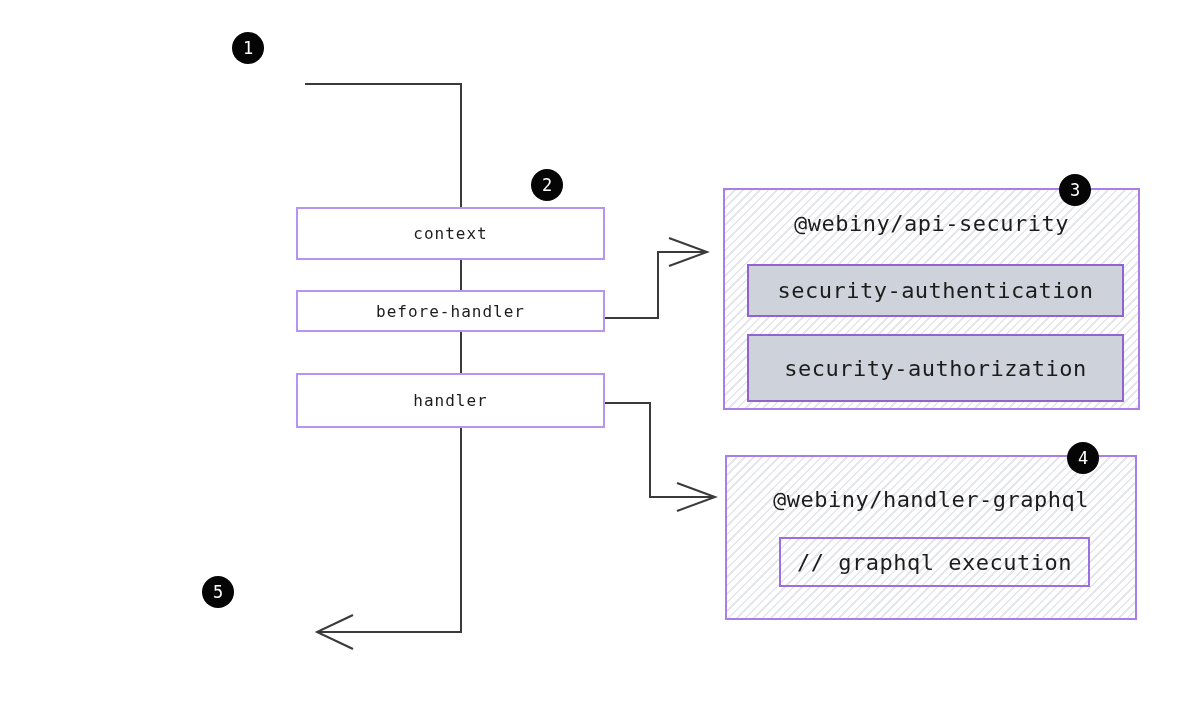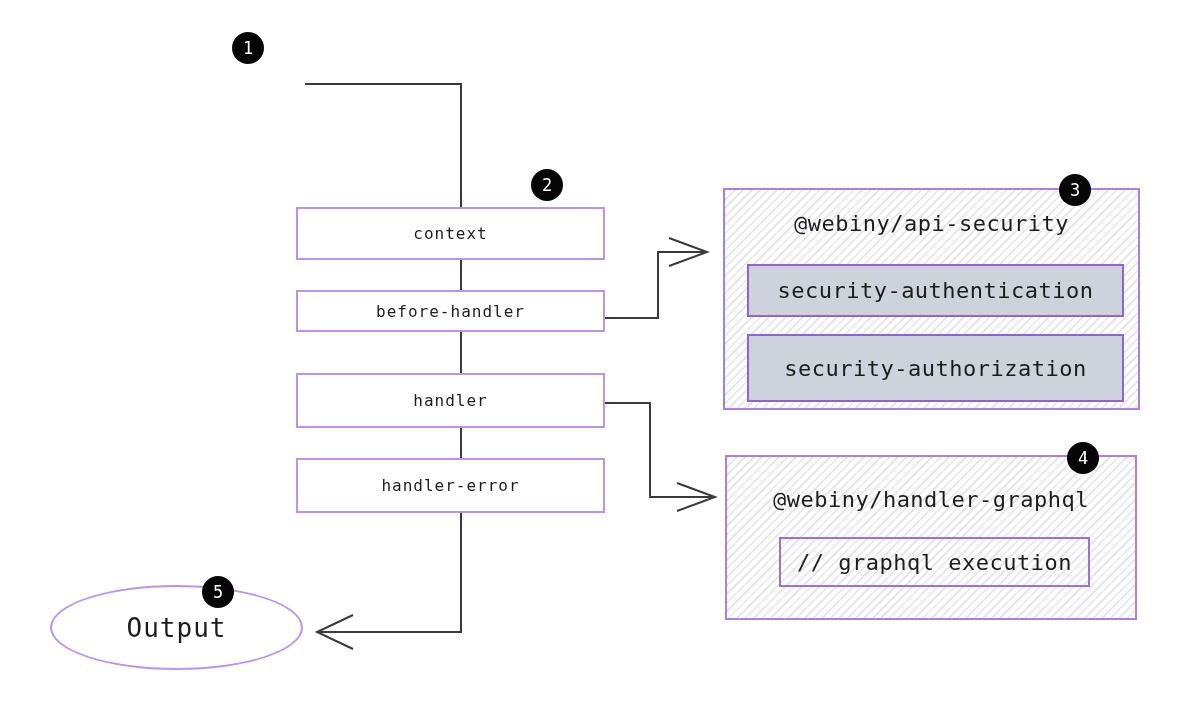--- a/index.html
+++ b/index.html
@@ -84,44 +84,38 @@
 
   <div class="node" style="left:296px;top:207px;width:309px;height:53px;">
     <span>context</span>
   </div>
   <div class="node" style="left:296px;top:290px;width:309px;height:42px;">
     <span>before-handler</span>
   </div>
   <div class="node" style="left:296px;top:373px;width:309px;height:55px;">
     <span>handler</span>
   </div>
-  <div class="node" style="left:296px;top:458px;width:309px;height:55px;">
-    <span>handler-error</span>
-  </div>
 
   <div class="container-box" style="left:723px;top:188px;width:417px;height:222px;">
     <div class="container-title" style="top:21px;">@webiny/api-security</div>
     <div class="plugin" style="left:22px;top:74px;width:377px;height:53px;">
       <span>security-authentication</span>
     </div>
     <div class="plugin" style="left:22px;top:144px;width:377px;height:68px;">
       <span>security-authorization</span>
     </div>
   </div>
 
   <div class="container-box" style="left:725px;top:455px;width:412px;height:165px;">
     <div class="container-title" style="top:30px;">@webiny/handler-graphql</div>
     <div class="plugin hollow" style="left:52px;top:80px;width:311px;height:50px;">
       <span>// graphql execution</span>
     </div>
   </div>
 
-  <div class="node ellipse" style="left:50px;top:585px;width:253px;height:85px;">
-    <span>Output</span>
-  </div>
 
   <div class="badge" style="left:232px;top:32px;">1</div>
   <div class="badge" style="left:531px;top:169px;">2</div>
   <div class="badge" style="left:1059px;top:174px;">3</div>
   <div class="badge" style="left:1067px;top:442px;">4</div>
   <div class="badge" style="left:202px;top:576px;">5</div>
 
 </div>
 
 </body></html>

